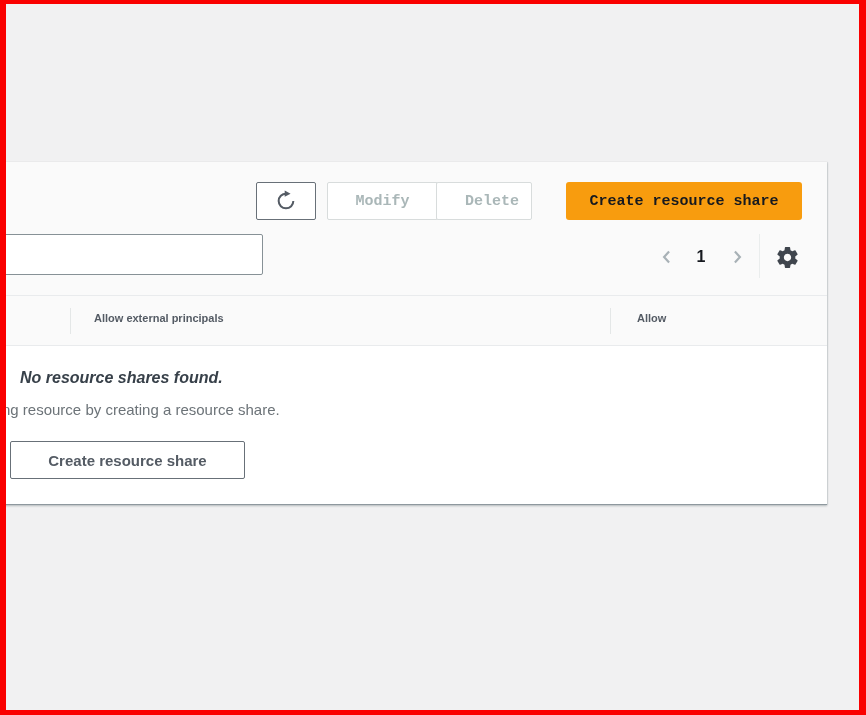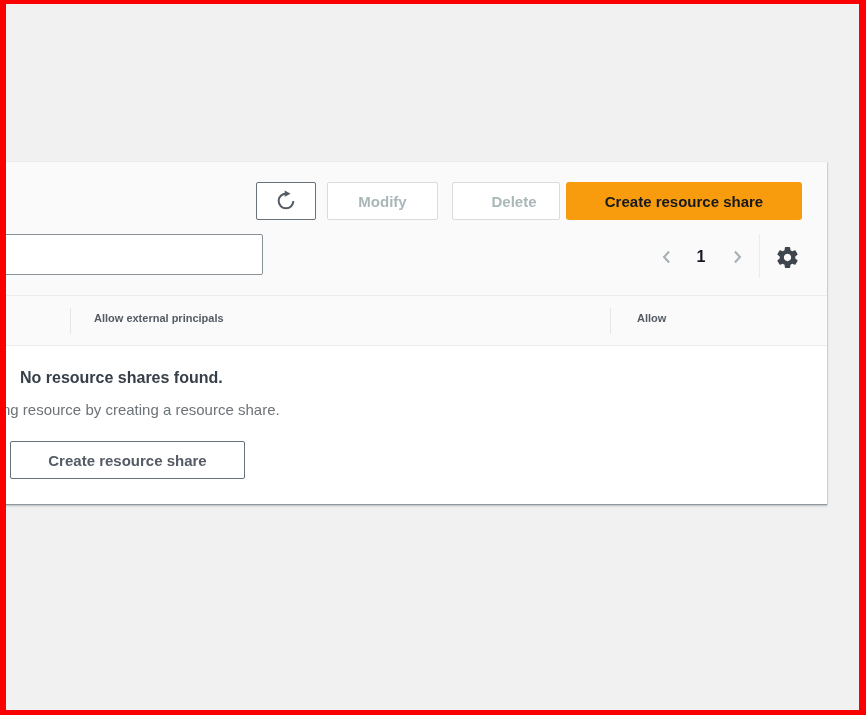--- a/index.html
+++ b/index.html
@@ -40,29 +40,29 @@
     border-bottom: 1px solid #e9ebed;
     box-sizing: border-box;
   }
 
   
   .btn {
     position: absolute; top: 182px; height: 38px;
     box-sizing: border-box;
     display: flex; align-items: center; justify-content: center;
     border-radius: 2px;
-    font-family: Liberation Sans, sans-serif;
+    font-family: Liberation Mono, monospace;
     font-weight: 700; font-size: 15px;
     cursor: pointer;
     padding: 0;
   }
   .btn-refresh { left: 256px; width: 60px; background: #fff; border: 1px solid #687078; }
   .btn-disabled { background: #fff; border: 1px solid #d8dcdc; color: #aab7b8; cursor: default; }
   .btn-modify { left: 327px; width: 111px; }
-  .btn-delete { left: 452px; width: 108px; padding-left: 16px; }
+  .btn-delete { left: 436px; width: 96px; padding-left: 16px; }
   .btn-primary {
     left: 566px; width: 236px;
     border: none; border-radius: 3px;
     color: #16191f;
   }
 
   
   .filter-input {
     position: absolute; left: -40px; top: 234px;
     width: 303px; height: 41px;
@@ -108,20 +108,21 @@
     white-space: nowrap;
   }
   .col-label-1 { left: 94px; }
   .col-label-2 { left: 637px; }
 
   
   .empty-title {
     position: absolute; left: 20px; top: 369px;
     font-size: 16px; font-weight: 700; color: #374049;
     white-space: nowrap;
+    font-style: italic;
   }
   .empty-desc {
     position: absolute; left: 2px; top: 401px;
     font-size: 15px; color: #6c7378;
     white-space: nowrap;
   }
   .empty-btn {
     position: absolute; left: 10px; top: 441px;
     width: 235px; height: 38px;
     box-sizing: border-box;

